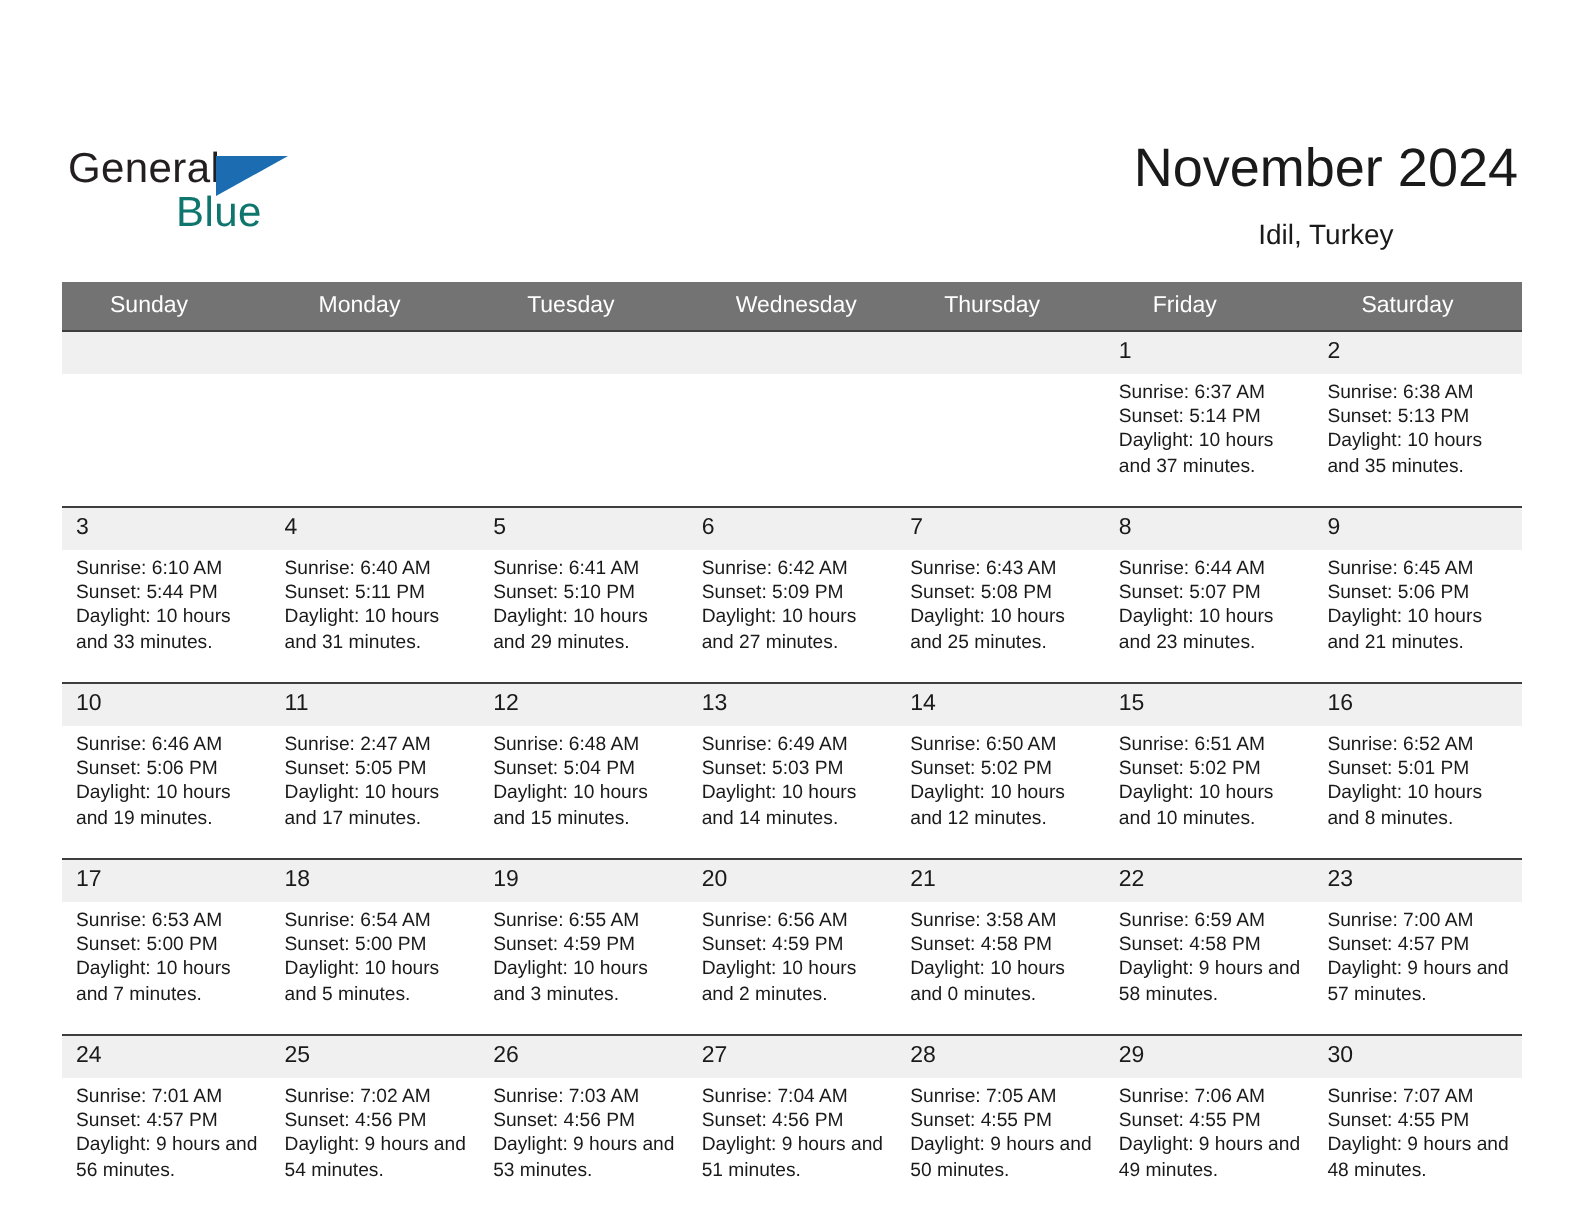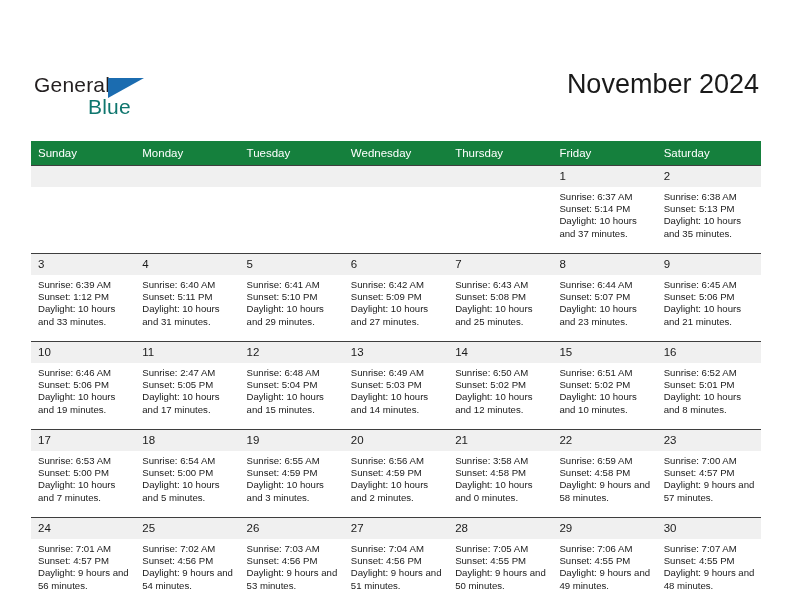--- a/index.html
+++ b/index.html
@@ -89,26 +89,26 @@
   
   .calendar {
     position: absolute;
     left: 31px;
     top: 104px;
     width: 730px;
     border-collapse: collapse;
     table-layout: fixed;
   }
   .calendar th {
-    background: #15803d;
+    background: #737373;
     color: #ffffff;
     font-size: 11.5px;
     font-weight: normal;
     text-align: left;
-    padding: 5px 0 5px 7px;
+    padding: 5px 0 5px 24px;
     height: 14px;
     border: none;
   }
   .calendar td {
     width: 104.28px;
     vertical-align: top;
     padding: 0;
     border: none;
     background: #ffffff;
   }
@@ -164,20 +164,21 @@
   <div class="header">
 
     <div class="logo">
       <span class="logo-general">General</span>
       <span class="logo-mark"></span>
       <span class="logo-blue">Blue</span>
     </div>
 
     <div class="titleblock">
       <div class="cal-title">November 2024</div>
+      <div class="cal-subtitle">Idil, Turkey</div>
     </div>
 
   </div>
 
   <table class="calendar">
     <thead>
       <tr>
         <th>Sunday</th>
         <th>Monday</th>
         <th>Tuesday</th>
@@ -233,22 +234,22 @@
                 <div class="wrap">Daylight: 10 hours and 35 minutes.</div>
               </div>
             </div>
           </td>
         </tr>
         <tr>
           <td>
             <div class="cell">
               <span class="daynum">3</span>
               <div class="info">
-                <div>Sunrise: 6:39 AM</div>
-                <div>Sunset: 1:12 PM</div>
+                <div>Sunrise: 6:10 AM</div>
+                <div>Sunset: 5:44 PM</div>
                 <div class="wrap">Daylight: 10 hours and 33 minutes.</div>
               </div>
             </div>
           </td>
           <td>
             <div class="cell">
               <span class="daynum">4</span>
               <div class="info">
                 <div>Sunrise: 6:40 AM</div>
                 <div>Sunset: 5:11 PM</div>

